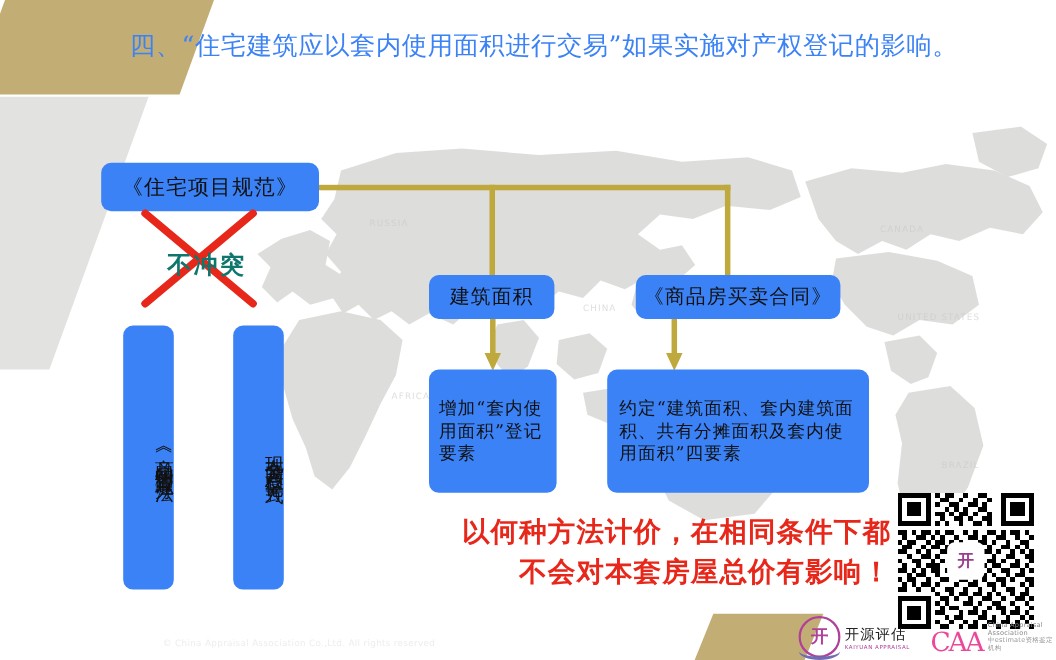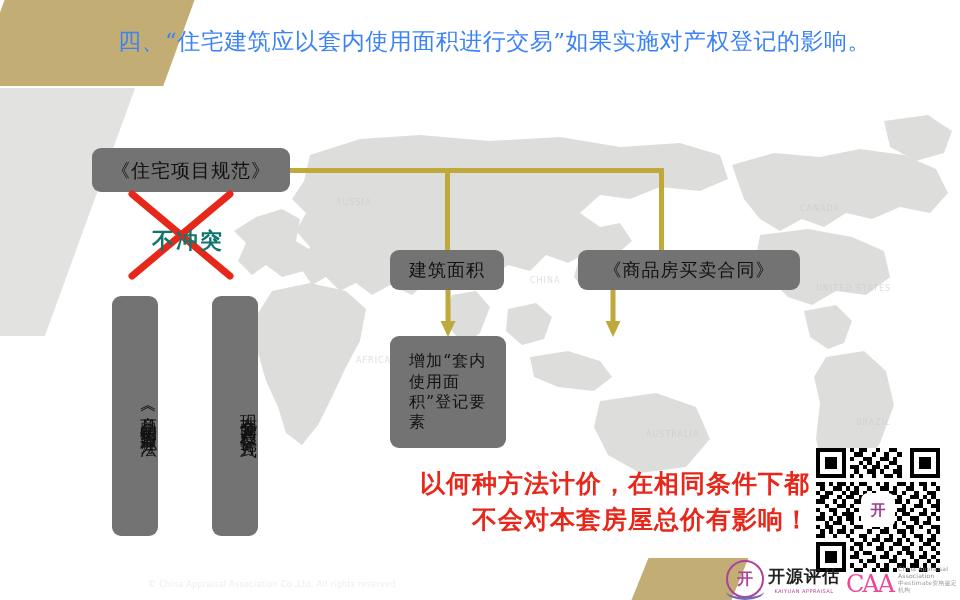--- a/index.html
+++ b/index.html
@@ -43,46 +43,46 @@
   .header-title{
     position:absolute;left:118px;top:26px;
     font-family:"DejaVu Serif","Liberation Serif",serif;
     font-size:23px;color:#3b82f6;white-space:nowrap;
     letter-spacing:.5px;
   }
 
   
   .box{
     position:absolute;
-    background:#737373;
+    background:#3b82f6;
     border-radius:9px;
     color:#111;
     font-family:"DejaVu Serif","Liberation Serif",serif;
     display:flex;align-items:center;justify-content:center;
     text-align:center;
     box-sizing:border-box;
     line-height:1.28;
     letter-spacing:1px;
   }
   .box-vert{
     writing-mode:vertical-rl;
     text-orientation:upright;
     letter-spacing:3px;
     line-height:1.1;
   }
 
   #box-zzxmgf{left:92px;top:148px;width:198px;height:44px;font-size:19px;}
   #box-cqdj{left:390px;top:250px;width:114px;height:40px;font-size:18px;}
-  #box-spfmmht{left:578px;top:250px;width:222px;height:40px;font-size:18px;}
+  #box-spfmmht{left:578px;top:250px;width:186px;height:40px;font-size:18px;}
 
   #box-spfxsglbf{left:112px;top:296px;width:46px;height:240px;font-size:17px;}
   #box-xyqgcqdjfs{left:212px;top:296px;width:46px;height:240px;font-size:17px;}
 
   #box-zengjia{left:390px;top:336px;width:116px;height:112px;font-size:16px;
-    padding:8px 19px;justify-content:flex-start;text-align:left;}
+    padding:8px 9px;justify-content:flex-start;text-align:left;}
   #box-yueding{left:552px;top:336px;width:238px;height:112px;font-size:16px;
     padding:8px 11px;justify-content:flex-start;text-align:left;}
 
   .box-inner{display:block;width:100%;}
 
   
   .conn{position:absolute;background:#BFA83C;pointer-events:none;}
   
   #conn-h{left:288px;top:168px;width:376px;height:5px;}
   #conn-v1{left:445px;top:168px;width:5px;height:84px;}
@@ -130,21 +130,21 @@
   .ky-mark{
     width:34px;height:34px;border-radius:50%;
     border:2px solid #B0409A;position:relative;
     display:flex;align-items:center;justify-content:center;
   }
   .ky-mark .h{font-size:16px;color:#B0409A;font-family:"DejaVu Serif",serif;font-weight:bold;}
   .ky-mark .swoosh{
     position:absolute;left:-2px;bottom:-4px;width:38px;height:14px;
     border-bottom:3px solid #6E6CB5;border-radius:0 0 50% 50%;
   }
-  .ky-name{font-size:17px;color:#222;font-weight:bold;letter-spacing:1px;}
+  .ky-name{font-size:13px;color:#222;font-weight:normal;letter-spacing:1px;}
   .ky-sub{font-size:5px;color:#B0409A;letter-spacing:.5px;display:block;text-align:center;}
 
   .brand-caa{position:absolute;left:846px;top:566px;display:flex;align-items:flex-end;gap:5px;}
   .caa-mark{font-size:24px;color:#ec4899;font-family:"DejaVu Serif",serif;line-height:1;letter-spacing:-2px;}
   .caa-txt{line-height:1.15;padding-bottom:2px;}
   .caa-txt span{display:block;font-size:6px;color:#8a8a8a;letter-spacing:.2px;}
   .caa-txt .cn{font-size:6px;color:#9a9a9a;}
 
   
   .footer{
@@ -247,20 +247,23 @@
   </div>
 
   <div class="box" id="box-spfmmht">
     <span class="box-inner">《商品房买卖合同》</span>
   </div>
   <div class="arrow" id="arr2">
     <svg viewBox="0 0 16 48" xmlns="http://www.w3.org/2000/svg">
       <rect x="5.5" y="0" width="5" height="34" fill="#BFA83C"></rect>
       <polygon points="8,47 0.5,31 15.5,31" fill="#BFA83C"></polygon>
     </svg>
+  </div>
+  <div class="box" id="box-yueding">
+    <span class="box-inner">约定“建筑面积、套内建筑面积、共有分摊面积及套内使用面积”四要素</span>
   </div>
 
   <div class="redtext">
     <span class="l1">以何种方法计价，在相同条件下都</span>
     <span class="l2">不会对本套房屋总价有影响！</span>
   </div>
 
   <div class="qr">
     <svg viewBox="0 0 29 29" xmlns="http://www.w3.org/2000/svg" shape-rendering="crispEdges">
       <rect width="29" height="29" fill="#fff"></rect>

